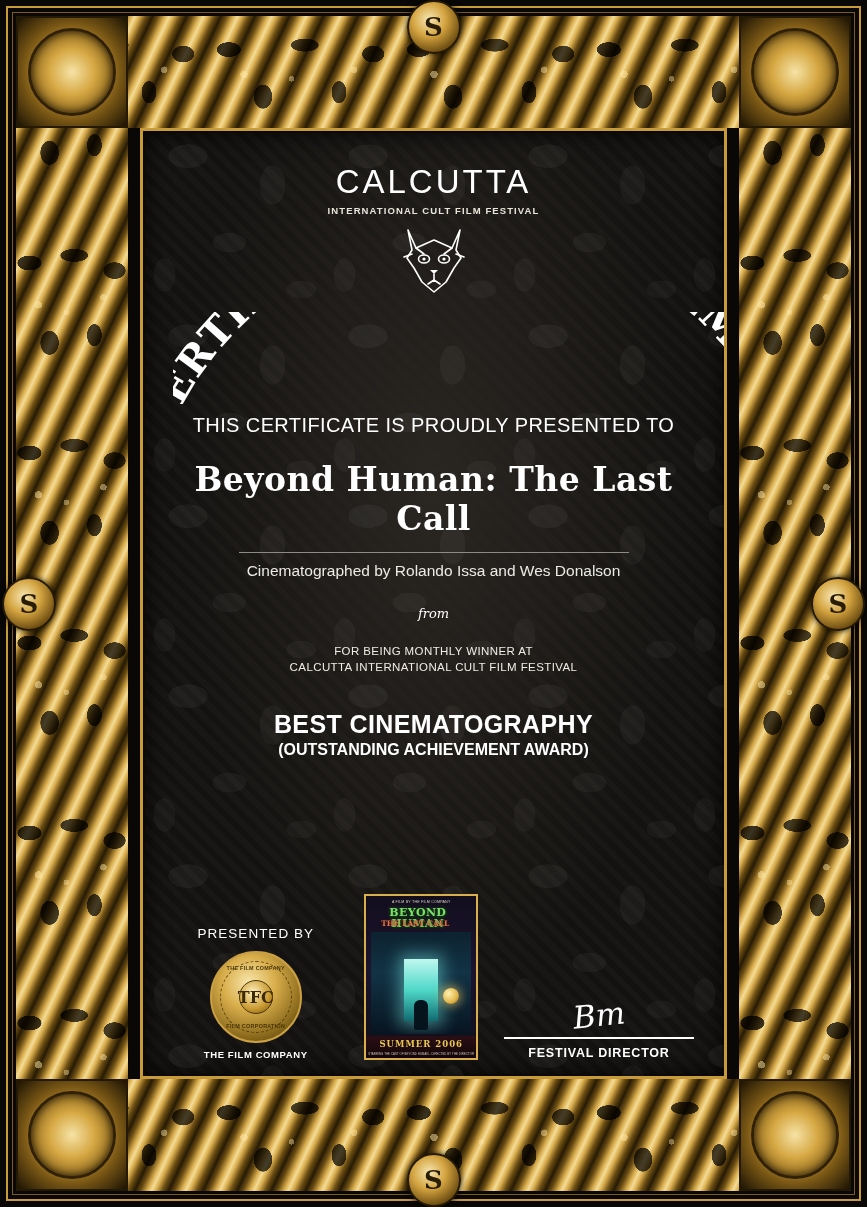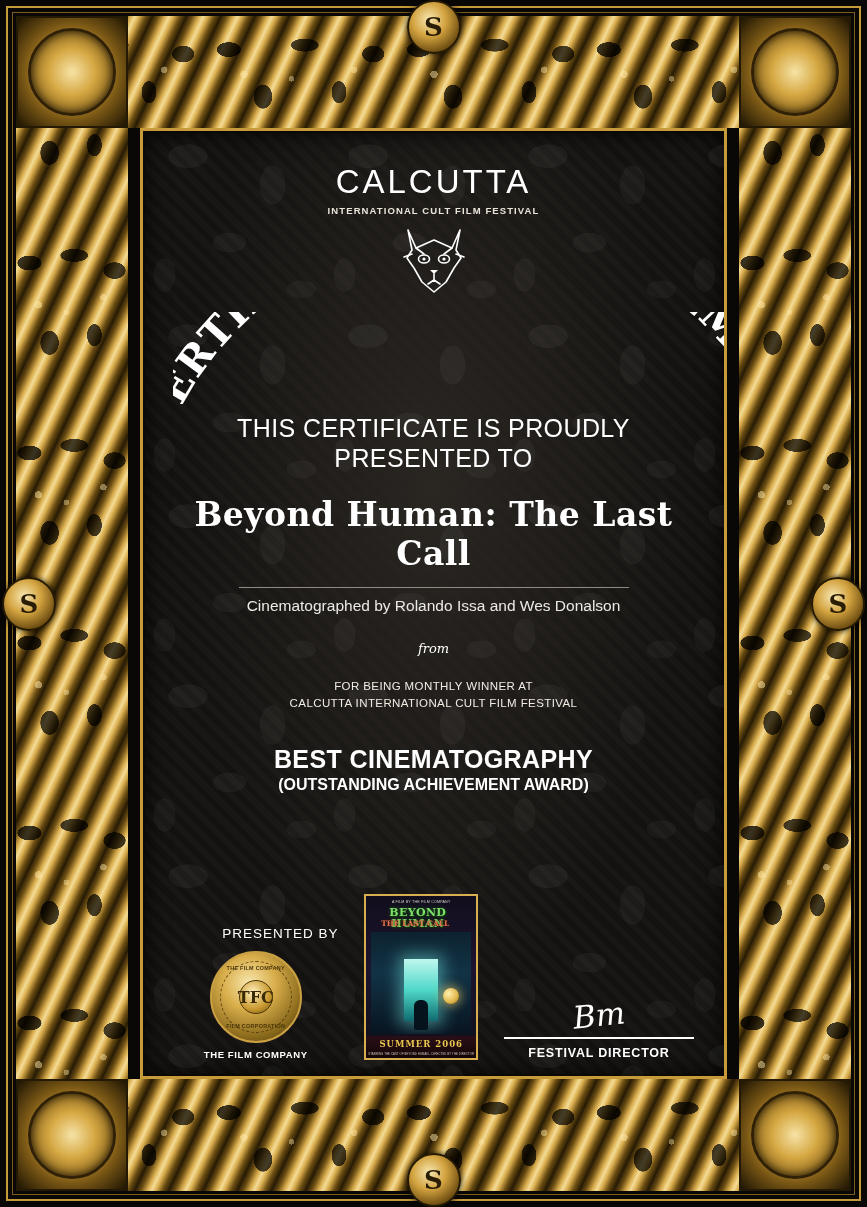--- a/index.html
+++ b/index.html
@@ -153,21 +153,21 @@
   .arch-text {
     font-family: "DejaVu Serif", serif;
     font-size: 40px;
     font-weight: bold;
     fill: #ffffff;
     letter-spacing: 1px;
   }
 
   .presented-line {
     margin-top: 10px;
-    font-size: 25px; letter-spacing: .4px; line-height: 1.18; color: #ffffff;
+    font-size: 20px; letter-spacing: .4px; line-height: 1.18; color: #ffffff;
     font-weight: 400;
   }
 
   .film-title {
     margin-top: 22px;
     font-family: "DejaVu Serif", serif;
     font-size: 33px; font-weight: bold; color: #ffffff;
     letter-spacing: .5px;
   }
 
@@ -207,21 +207,21 @@
   }
 
   
   .footer-row {
     position: absolute;
     left: 30px; right: 30px; bottom: 16px;
     display: flex; align-items: flex-end; justify-content: space-between;
   }
   .foot-col { width: 200px; text-align: center; }
   .presented-by {
-    font-size: 13.5px; letter-spacing: 1px; color: #ffffff; text-align: right;
+    font-size: 13.5px; letter-spacing: 1px; color: #ffffff;
   }
   .seal {
     width: 92px; height: 92px; border-radius: 50%;
     margin: 10px auto 6px;
     background: radial-gradient(circle at 42% 34%, #f8e7ad 0%, #d9ae4b 34%, #8a6a1c 70%, #3d2c07 100%);
     border: 2px solid #caa043;
     position: relative;
     display: flex; align-items: center; justify-content: center;
   }
   .seal::before {

